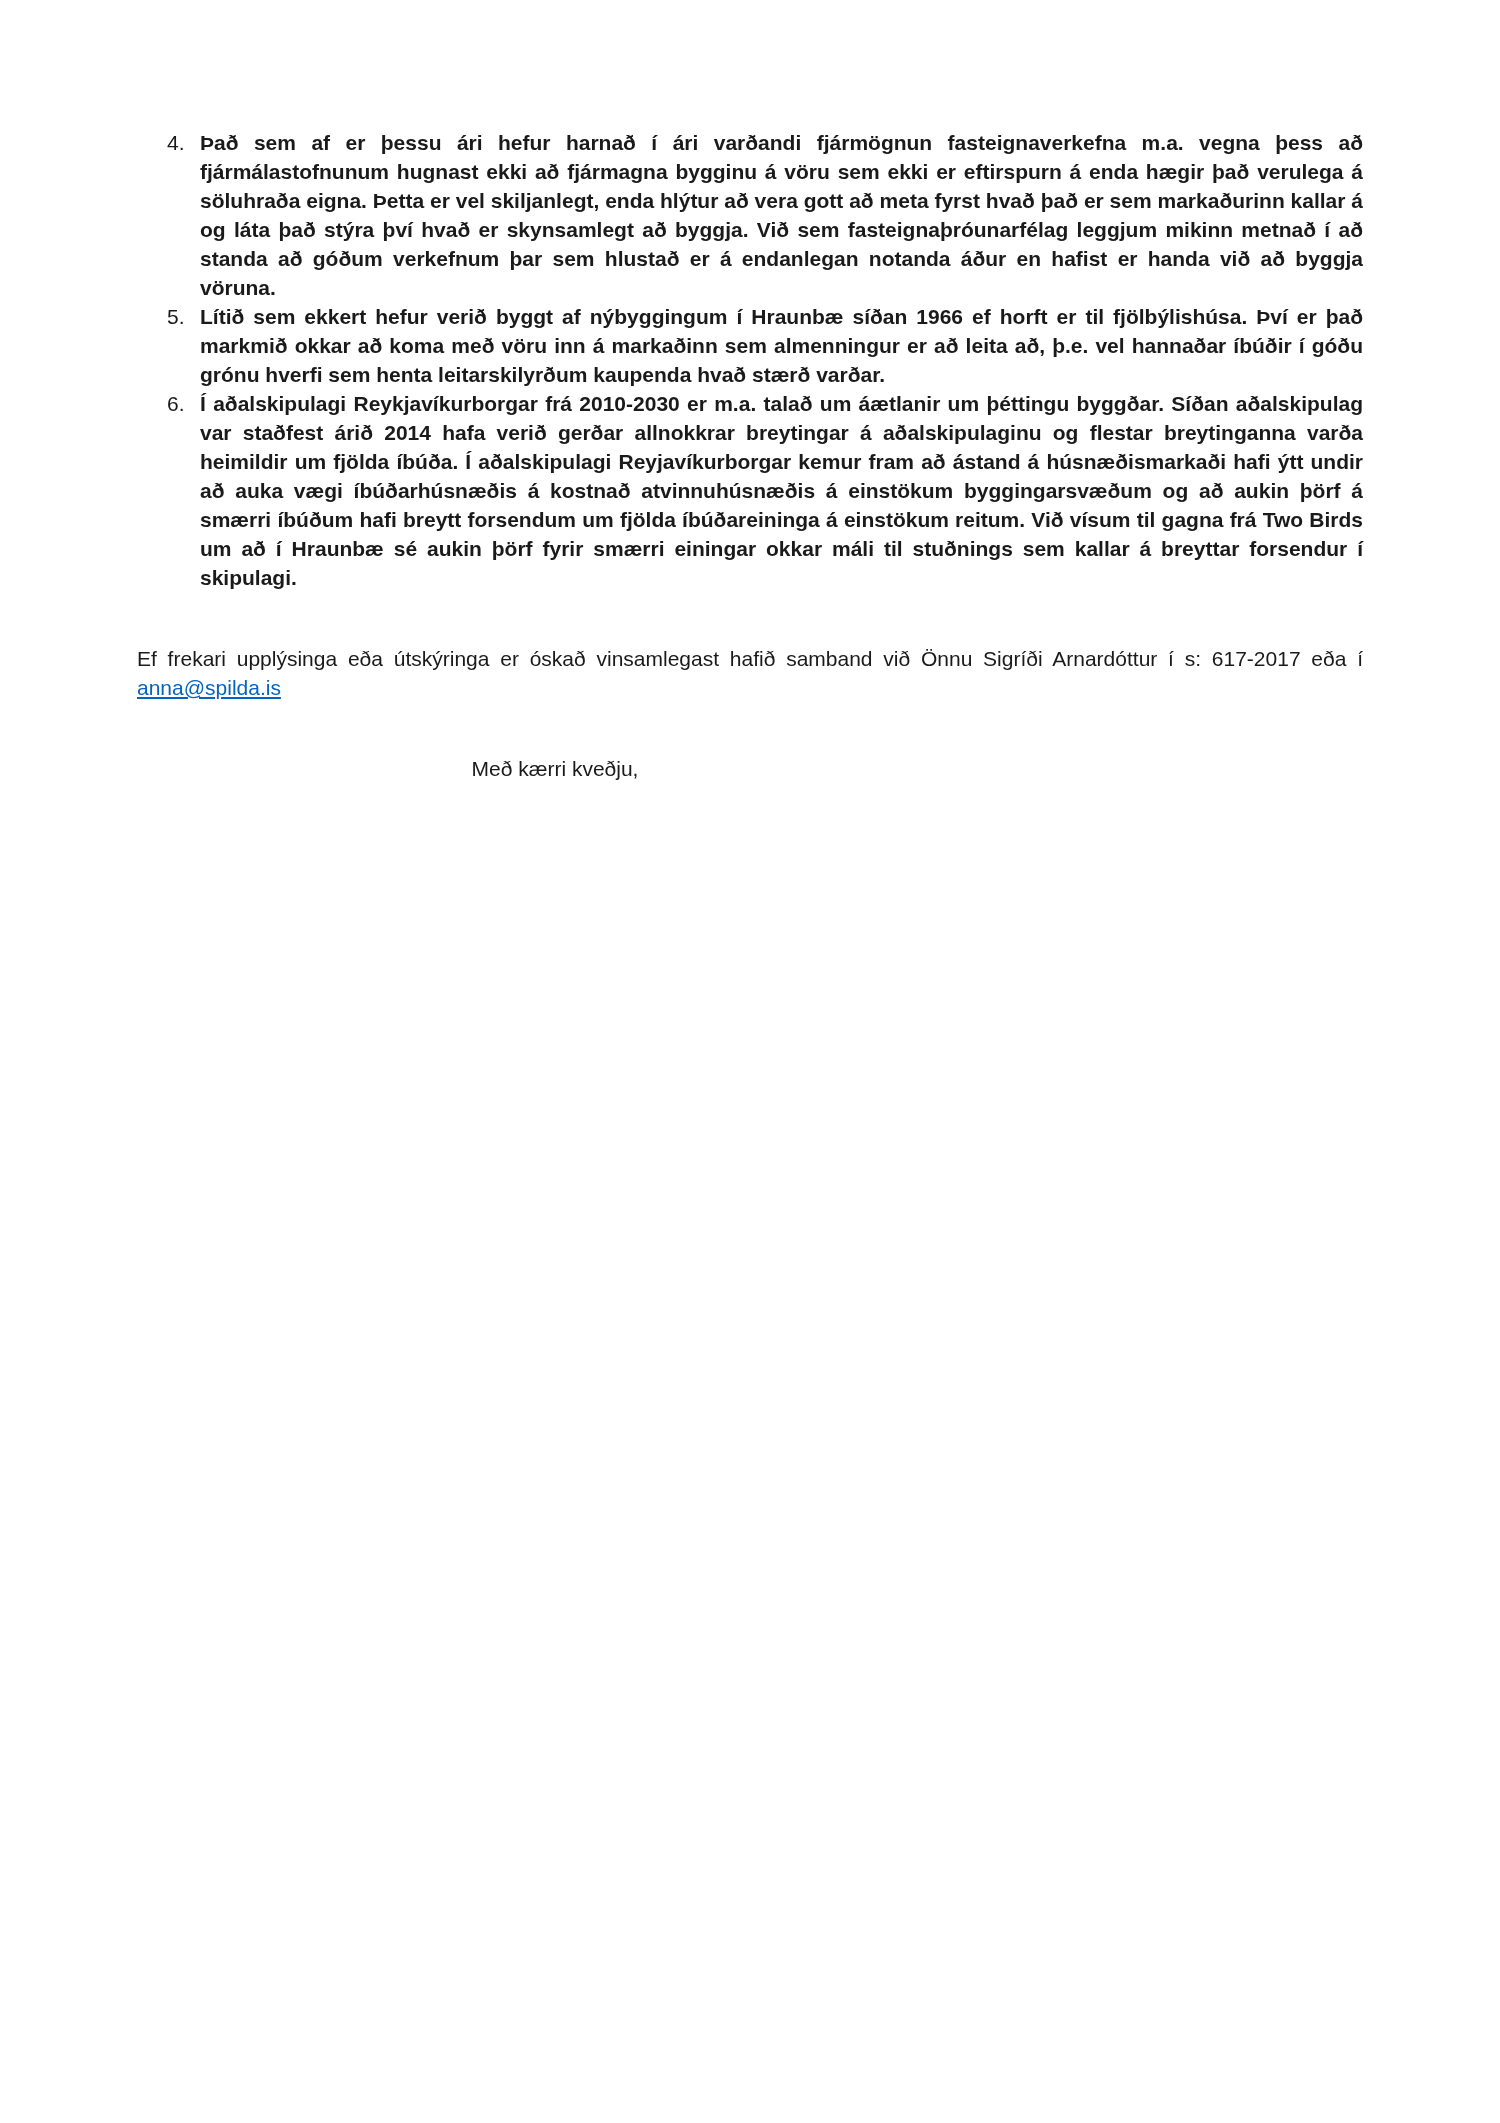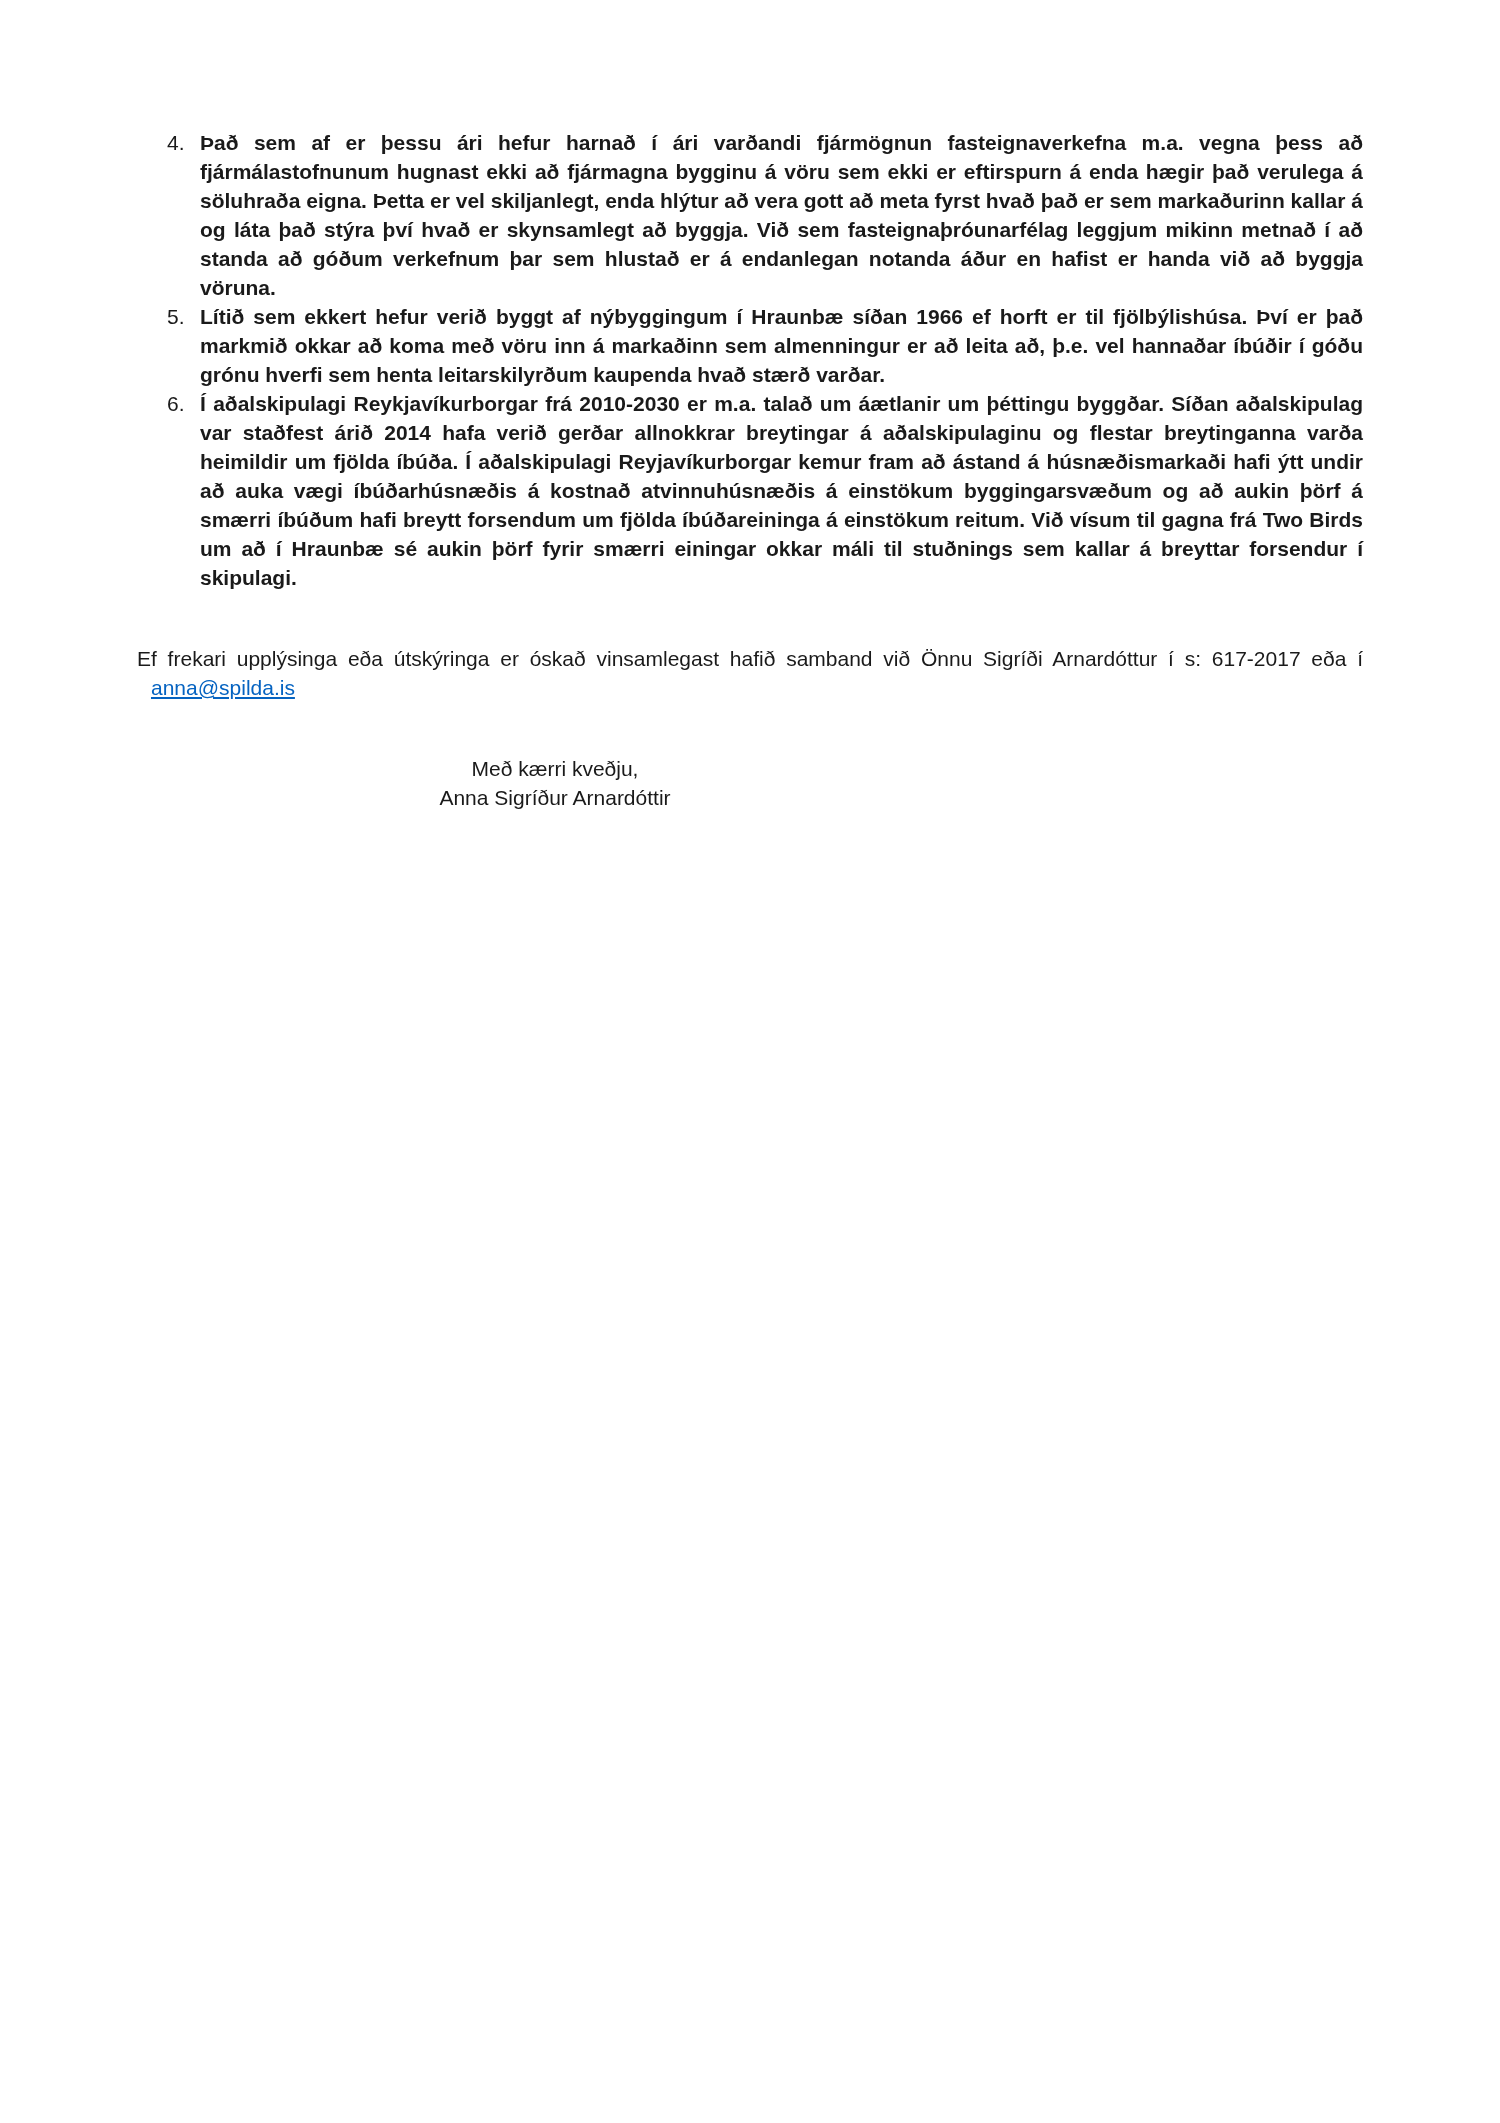--- a/index.html
+++ b/index.html
@@ -43,21 +43,20 @@
     font-weight: bold;
   }
   .contact {
     margin: 52px 0 0 0;
     text-align: justify;
   }
   .email-link {
     color: #0563c1;
     text-decoration: underline;
     cursor: pointer;
-    margin-left: 14px;
   }
   .signature {
     margin-top: 52px;
     width: 836px;
     text-align: center;
   }
   .signature div {
     line-height: 29px;
   }
 </style>
@@ -83,17 +82,16 @@
         <span class="num">6.</span>
         <span class="txt">Í aðalskipulagi Reykjavíkurborgar frá 2010-2030 er m.a. talað um áætlanir um þéttingu byggðar.  Síðan aðalskipulag var staðfest árið 2014 hafa verið gerðar allnokkrar breytingar á aðalskipulaginu og flestar breytinganna varða heimildir um fjölda íbúða. Í aðalskipulagi Reyjavíkurborgar kemur fram að ástand á húsnæðismarkaði hafi ýtt undir að auka vægi íbúðarhúsnæðis á kostnað atvinnuhúsnæðis á einstökum byggingarsvæðum og að aukin þörf á smærri íbúðum hafi breytt forsendum um fjölda íbúðareininga á einstökum reitum.  Við vísum til gagna frá Two Birds um að í Hraunbæ sé aukin þörf fyrir smærri einingar okkar máli til stuðnings sem kallar á breyttar forsendur í skipulagi.</span>
       </div>
 
     </div>
 
     <p class="contact"><span>Ef frekari upplýsinga eða útskýringa er óskað vinsamlegast hafið samband við Önnu Sigríði Arnardóttur í s: 617-2017 eða í </span><a class="email-link" href="#">anna@spilda.is</a></p>
 
     <div class="signature">
       <div>Með kærri kveðju,</div>
-      <div>Anna Sigríður Arnardóttir</div>
     </div>
 
   </div>
 </div>
 
 </body></html>

